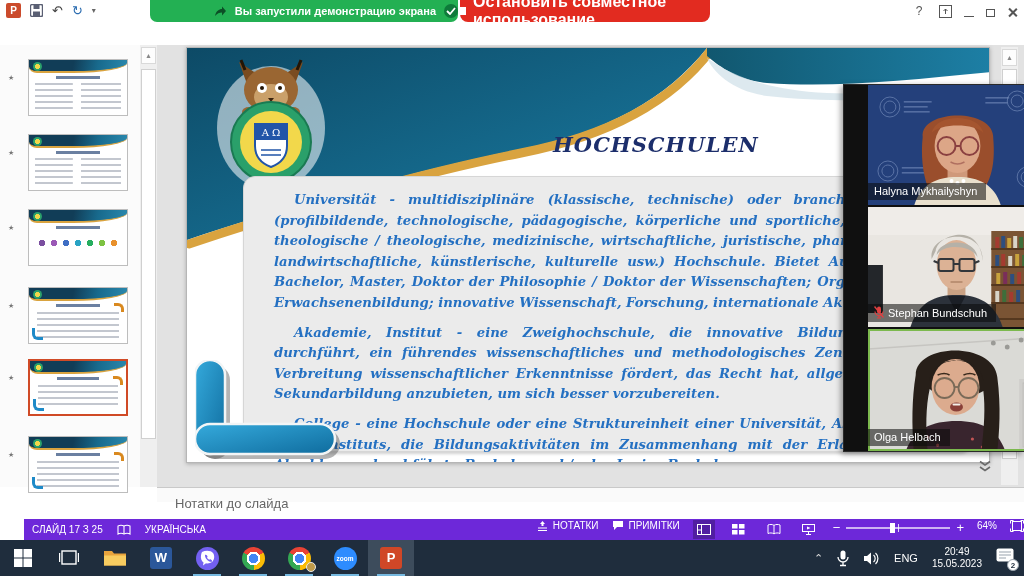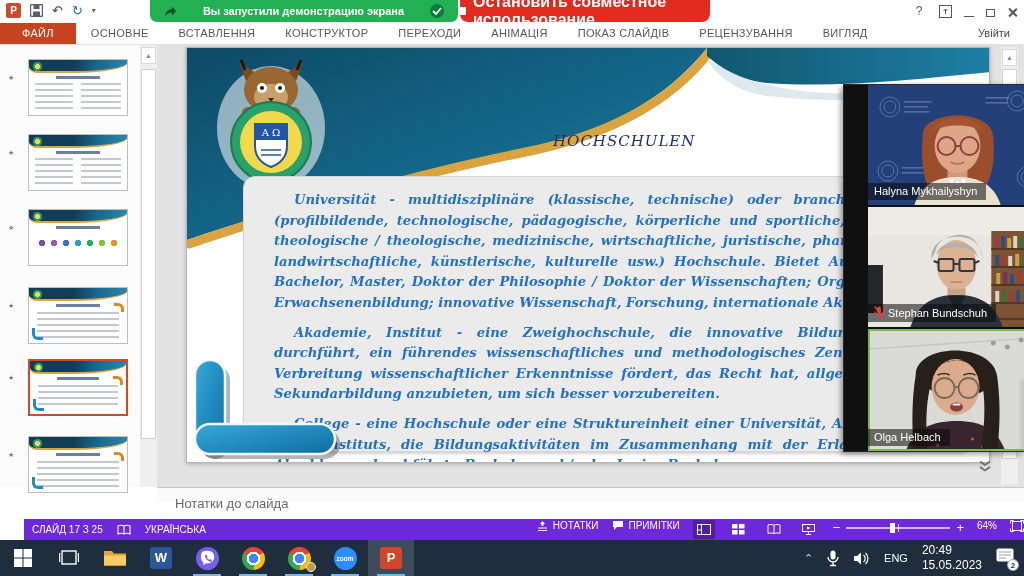--- a/index.html
+++ b/index.html
@@ -18,21 +18,21 @@
   #win-controls { position:absolute; right:6px; top:2px; display:flex; gap:12px; align-items:center; height:18px; }
   .wc { color:#555; font-size:12px; width:16px; text-align:center; cursor:default; }
   .wc-min { width:10px; height:1px; background:#555; margin-top:10px; }
   .wc-restore { width:9px; height:8px; border:1px solid #555; margin-top:3px; }
   .wc-x { position:relative; width:11px; height:11px; margin-top:2px; }
   .wc-x::before,.wc-x::after { content:""; position:absolute; left:5px; top:0; width:1.5px; height:11px; background:#555; }
   .wc-x::before { transform:rotate(45deg);} .wc-x::after { transform:rotate(-45deg);}
 
   
   #share-banner { position:absolute; left:150px; top:0; width:308px; height:22px; background:#23b053;
-                  border-radius:0 0 7px 7px; display:flex; align-items:center; justify-content:center; gap:26px; z-index:60; }
+                  border-radius:0 0 7px 7px; display:flex; align-items:center; justify-content:flex-end; gap:8px; z-index:60; }
   #share-banner .msg { color:#fff; font-size:11px; font-weight:bold; }
   #stop-share { position:absolute; left:460px; top:0; width:250px; height:22px; background:#e22b20;
                 border-radius:0 0 8px 8px; display:flex; align-items:center; justify-content:center; gap:7px; z-index:60; cursor:pointer; }
   #stop-share .stop-sq { width:8px; height:8px; background:#fff; }
   #stop-share .lbl { color:#fff; font-size:16px; font-weight:bold; }
   .shield { width:14px; height:14px; border-radius:50%; background:#0e7a3a; position:relative; }
   .shield svg { position:absolute; left:2px; top:3px; }
 
   
   #tabs { position:absolute; left:0; top:23px; width:1024px; height:22px; background:#fff;
@@ -79,22 +79,22 @@
   .vscroll { position:absolute; top:0; width:17px; background:#efefef; }
   .vscroll .arrowbox { position:absolute; top:2px; left:1px; width:15px; height:17px; background:#fdfdfd;
     border:1px solid #d9d9d9; color:#888; font-size:7px; text-align:center; line-height:16px; cursor:pointer; }
   .vscroll .thumb { position:absolute; left:1px; width:15px; background:#fff; border:1px solid #d0d0d0; cursor:grab; }
 
   
   #editor { position:relative; flex:1; height:442px; background:#e2e2e2; }
   #canvas { position:absolute; left:29px; top:2px; width:804px; height:416px; background:#fff;
             border:1px solid #b6b6b6; box-shadow:0 1px 4px rgba(0,0,0,.25); overflow:hidden; }
   #slide-title { position:absolute; left:366px; top:84px; width:300px;
-     font-family:"DejaVu Serif", serif; font-weight:normal; font-style:italic;
-     font-size:15px; letter-spacing:1px; color:#1c2e6b; cursor:text; }
+     font-family:"DejaVu Serif", serif; font-weight:bold; font-style:italic;
+     font-size:21px; letter-spacing:1px; color:#1c2e6b; cursor:text; }
   #textbox { position:absolute; left:56px; top:128px; width:728px; height:276px;
      background:#ebebeb; border:1px solid #d6d6d6; border-radius:12px;
      box-shadow:1px 2px 3px rgba(0,0,0,.18); padding:13px 26px 12px 30px; cursor:text; }
   #textbox p { font-family:"DejaVu Serif", serif; font-weight:bold; font-style:italic;
      font-size:13.2px; line-height:1.56; color:#2470c2; text-align:justify; text-indent:20px; margin-bottom:9px; }
   #bracket { position:absolute; left:8px; top:312px; }
 
   
   #notes-pane { position:absolute; left:157px; top:487px; width:867px; height:15px; background:#fafafa;
      border-top:1px solid #c9c9c9; color:#666; font-size:13px; line-height:31px; padding-left:18px; cursor:text; }
@@ -125,21 +125,21 @@
      background:#c09b4a; border:1px solid #e8e8e8; }
   .zoom-ic { background:#2d8cff; color:#fff; font-size:6.5px; font-weight:bold; text-align:center; line-height:23px; }
   .word-ic { width:22px; height:22px; background:#2b579a; border-radius:3px; color:#fff; font-weight:bold;
      font-size:13px; text-align:center; line-height:22px; }
   .ppt-ic { width:22px; height:22px; background:#d04727; border-radius:3px; color:#fff; font-weight:bold;
      font-size:13px; text-align:center; line-height:22px; }
   .viber-ic { background:#7360f2; position:relative; }
   #tray { margin-left:auto; display:flex; align-items:center; gap:14px; padding-right:10px; color:#fff; }
   #tray .chev { font-size:11px; color:#ddd; cursor:pointer; }
   #tray .lang { font-size:11px; cursor:pointer; }
-  #clock { text-align:left; font-size:12px; line-height:1.25; cursor:pointer; }
+  #clock { text-align:center; font-size:10px; line-height:1.25; cursor:pointer; }
   #notif { position:relative; cursor:pointer; }
   #notif .badge { position:absolute; right:-5px; bottom:-3px; width:12px; height:12px; border-radius:50%;
      background:#fff; color:#1f2d3d; font-size:8px; font-weight:bold; text-align:center; line-height:12px;
      border:1px solid #9aa4ae; }
 
   
   #video-panel { position:absolute; left:843px; top:84px; width:181px; background:#101010;
      border:1px solid #2a2a2a; box-shadow:-2px 2px 6px rgba(0,0,0,.4); z-index:70;padding-left:24px; }
   .vtile { position:relative; width:179px; height:122px; overflow:hidden; background:#333;
      border-bottom:2px solid #101010; cursor:pointer; }
@@ -187,32 +187,20 @@
       <svg width="10" height="8" viewBox="0 0 10 8">
           <path d="M1,4 L4,7 L9,1" stroke="#fff" stroke-width="1.8" fill="none"></path>
         </svg>
     </span>
   </div>
   <div id="stop-share">
     <span class="stop-sq"></span>
     <span class="lbl">Остановить совместное использование</span>
   </div>
 
-  <div id="tabs">
-    <div class="tab file">ФАЙЛ</div>
-    <div class="tab">ОСНОВНЕ</div>
-    <div class="tab">ВСТАВЛЕННЯ</div>
-    <div class="tab">КОНСТРУКТОР</div>
-    <div class="tab">ПЕРЕХОДИ</div>
-    <div class="tab">АНІМАЦІЯ</div>
-    <div class="tab">ПОКАЗ СЛАЙДІВ</div>
-    <div class="tab">РЕЦЕНЗУВАННЯ</div>
-    <div class="tab">ВИГЛЯД</div>
-    <div id="signin">Увійти</div>
-  </div>
 
   <div id="main">
 
     <div id="thumb-pane">
       <div class="thumb-item" style="top:13px">
         <div class="thumb-num">13</div>
         <div class="thumb-star">★</div>
         <div class="mini">
           <div class="wave"></div>
             <div class="mlogo"></div>

